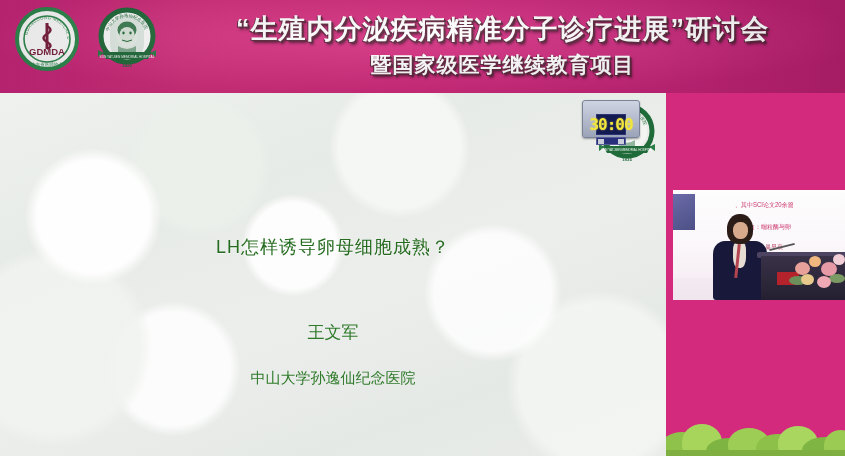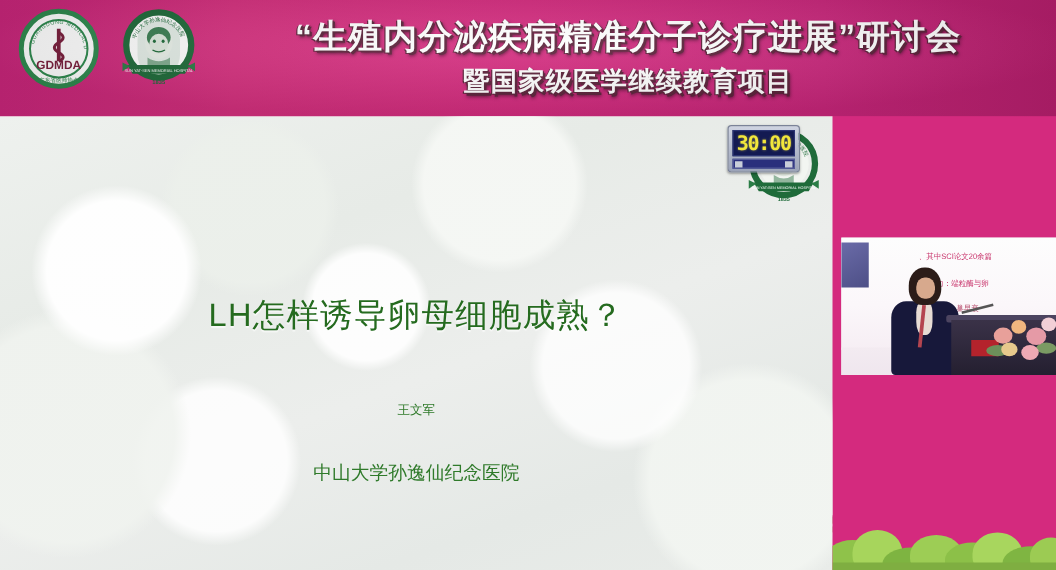--- a/index.html
+++ b/index.html
@@ -63,47 +63,47 @@
   #slide-inner{ position:absolute; inset:0; }
 
   
   #slide-logo-cluster{ position:absolute; right:6px; top:7px; width:78px; height:68px; }
   #slide-hosp-logo{ position:absolute; right:0; top:2px; width:66px; height:64px; }
   #timer{
     position:absolute; left:0; top:0; width:58px; height:38px;
     background:linear-gradient(180deg,#cfd4e2,#9ba3b8);
     border:1px solid #7b8398; border-radius:3px;
     box-shadow:0 1px 2px rgba(0,0,0,.35);
-    padding:3px;
+    padding:13px;
   }
   #timer-screen{
     width:100%; height:21px; background:#131a52; border:1px solid #2b3472;
     display:flex; align-items:center; justify-content:center;
   }
   #timer-value{
     font-family:"DejaVu Sans Mono", monospace;
     font-size:16px; font-weight:bold; color:#f2e63c; letter-spacing:-1px;
     line-height:1; text-shadow:0 0 2px rgba(242,230,60,.6);
   }
   #timer-bar{
     margin-top:2px; width:100%; height:8px; background:#2a2f7c;
     border:1px solid #555c99; display:flex; align-items:center; justify-content:space-between;
     padding:0 1px;
   }
   .timer-chip{ width:6px; height:5px; background:#c9ced9; }
 
   
   #slide-title{
     position:absolute; left:0; right:0; top:142px; text-align:center;
-    font-size:26px; color:#256b1f; letter-spacing:1px;
+    font-size:18px; color:#256b1f; letter-spacing:1px;
     text-shadow:0 1px 1px rgba(255,255,255,.7);
   }
   #presenter-name{
     position:absolute; left:0; right:0; top:228px; text-align:center;
-    font-size:10px; color:#2f7a2a;
+    font-size:17px; color:#2f7a2a;
   }
   #affiliation-1{
     position:absolute; left:0; right:0; top:276px; text-align:center;
     font-size:15px; color:#2f7a2a;
   }
   #affiliation-2{
     position:absolute; left:0; right:0; top:297px; text-align:center;
     font-size:15px; color:#2f7a2a;
   }
 

